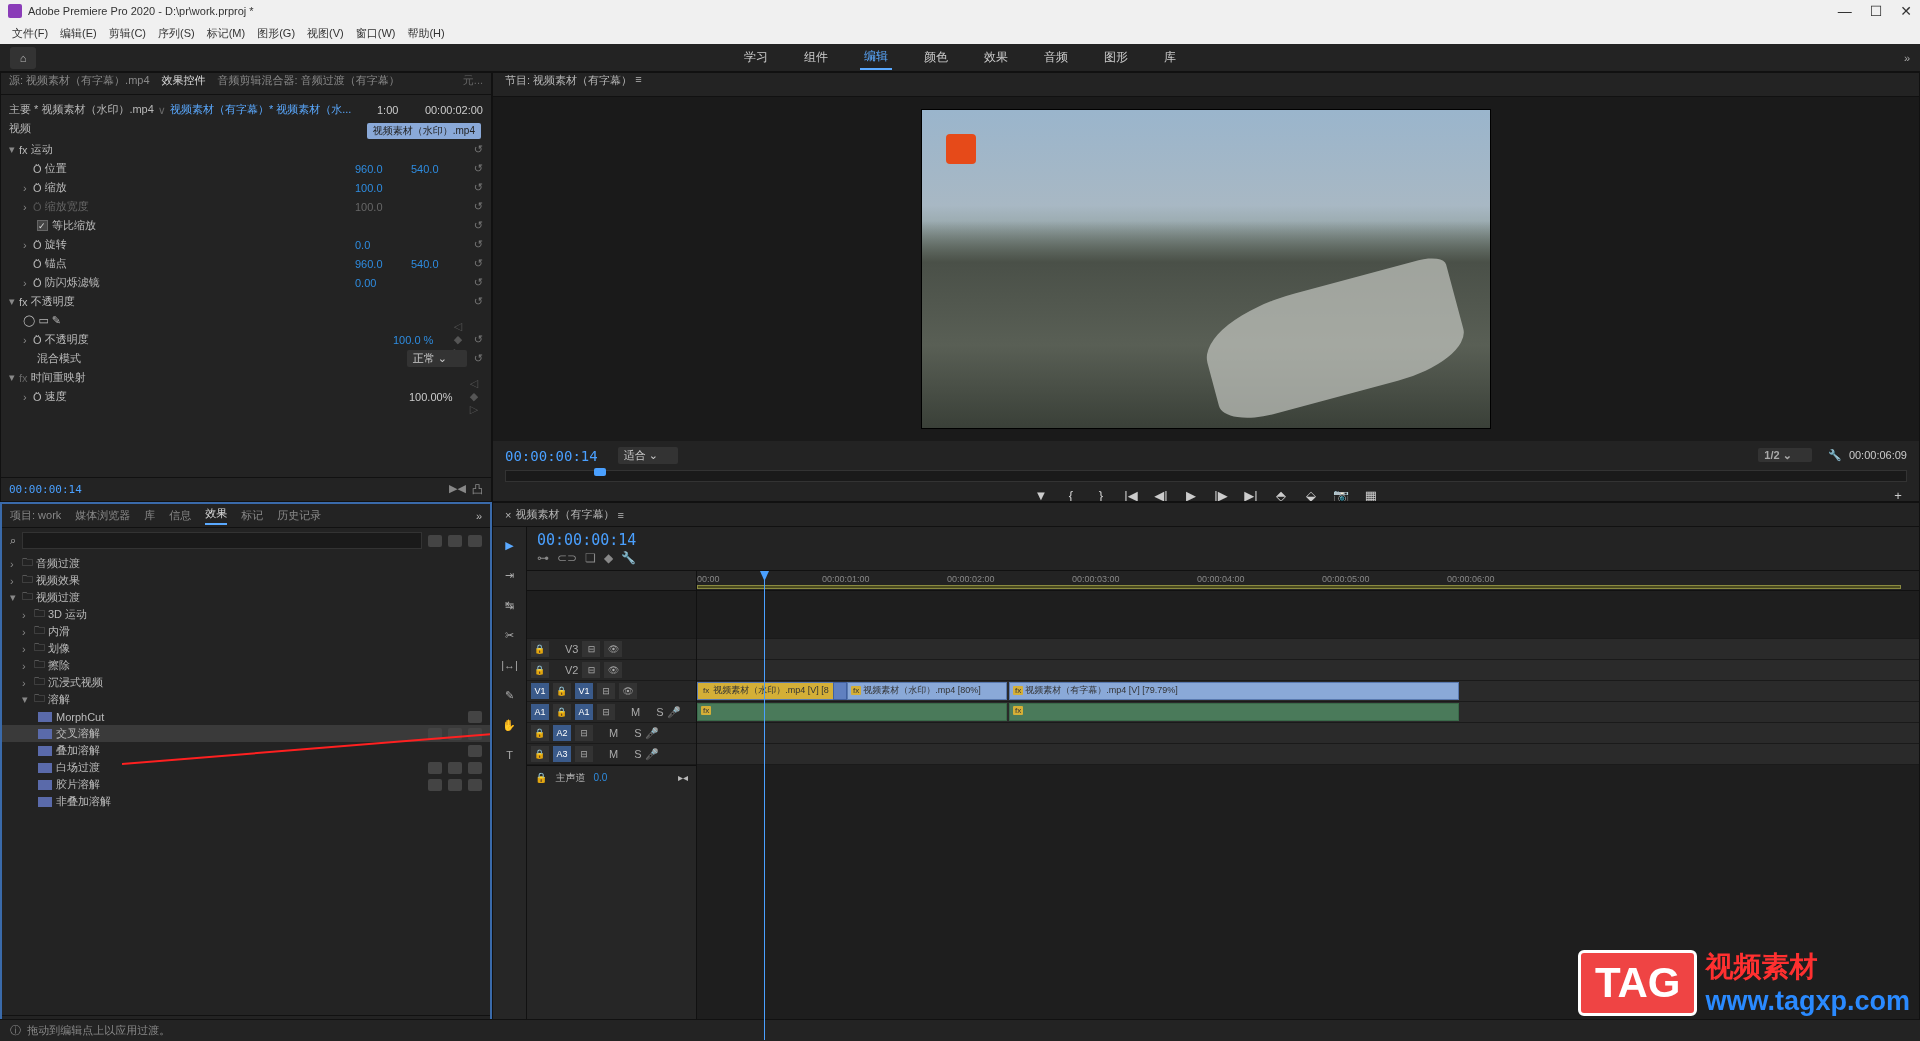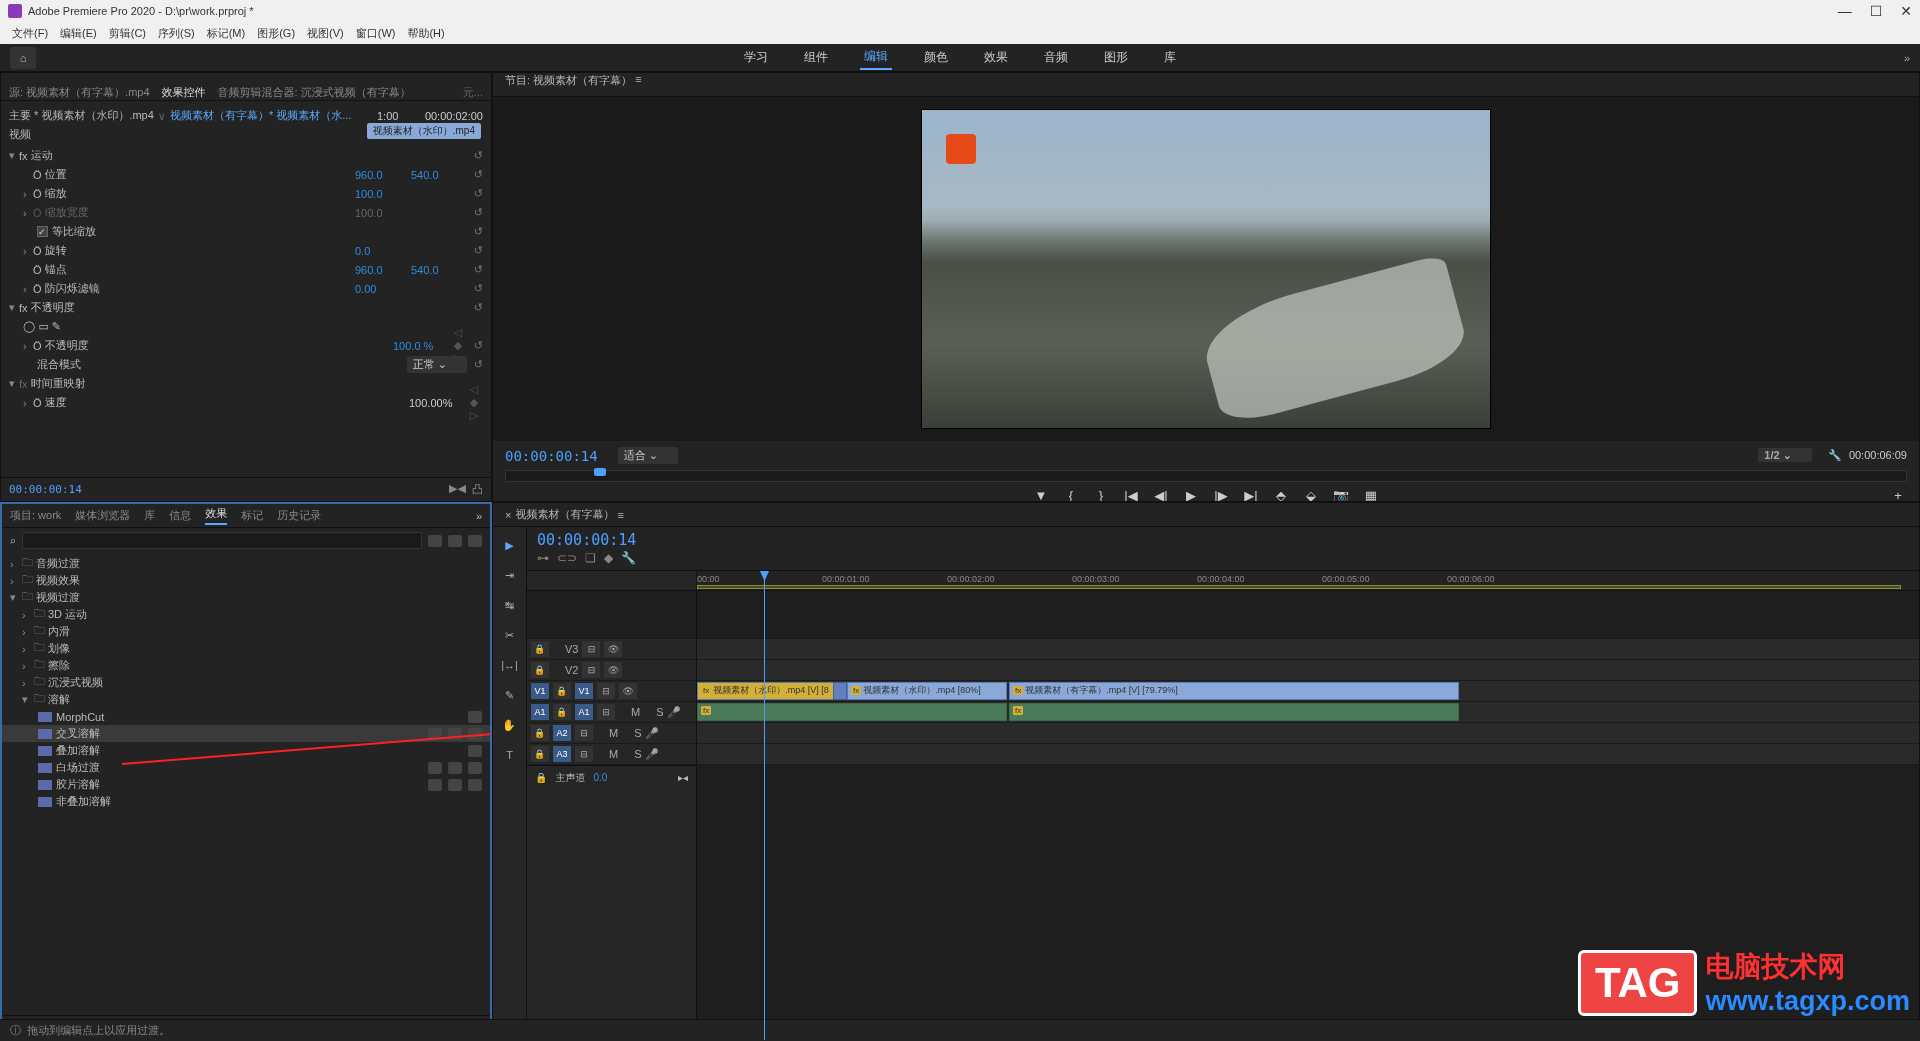--- a/index.html
+++ b/index.html
@@ -13,21 +13,21 @@
 .top-nav { background: #232323; height: 28px; display: flex; align-items: center; justify-content: center; gap: 28px; border-bottom: 1px solid #111; position: relative; }
 .top-nav .home-btn { position: absolute; left: 10px; top: 3px; width: 26px; height: 22px; background: #333; border-radius: 3px; display:flex;align-items:center;justify-content:center;}
 .top-nav .nav-item { color: #ccc; font-size: 12px; padding: 3px 4px; }
 .top-nav .nav-item.active { color: #5aa9ff; border-bottom: 2px solid #5aa9ff; }
 .top-nav .chevrons { position: absolute; right: 10px; color: #aaa; }
 
 .main-grid { display: grid; grid-template-columns: 492px 1fr; grid-template-rows: 430px 1fr; height: calc(1041px - 72px); }
 .panel { border: 1px solid #111; background: #232323; overflow: hidden; position: relative; }
 
 
-.src-tabs { display: flex; height: 28px; align-items: flex-end; padding: 0 8px; gap: 12px; border-bottom: 1px solid #111; font-size: 11px; }
+.src-tabs { display: flex; height: 22px; align-items: flex-start; padding: 0 8px; gap: 12px; border-bottom: 1px solid #111; font-size: 11px; }
 .src-tabs .tab { color: #888; }
 .src-tabs .tab.active { color: #ddd; }
 .src-tabs .dd { color: #666; margin-left: auto; }
 .ec-header { display: flex; align-items: flex-end; height: 22px; padding: 0 8px; font-size: 11px;}
 .ec-header .link { color: #5aa9ff; }
 .ec-header .tc { margin-left: auto; color: #ccc; font-family: monospace; font-size: 11px; }
 .ec-video-label { padding: 4px 8px; background: #232323; }
 .ec-clip-pill { position: absolute; right: 10px; top: 50px; background: #8aa9d8; color: #222; padding: 1px 6px; font-size: 10px; border-radius: 2px;}
 .effect-row { display: flex; align-items: center; height: 19px; padding: 0 8px; }
 .effect-row .indent0 { width: 0; } .effect-row .indent1 { width: 14px; } .effect-row .indent2 { width: 28px; }
@@ -162,21 +162,21 @@
   <span class="nav-item">库</span>
   <span class="chevrons">»</span>
 </div>
 
 <div class="main-grid">
 
   <div class="panel">
     <div class="src-tabs">
       <span class="tab">源: 视频素材（有字幕）.mp4</span>
       <span class="tab active">效果控件</span>
-      <span class="tab">音频剪辑混合器: 沉浸式视频（有字幕）</span>
+      <span class="tab">音频剪辑混合器: 音频过渡（有字幕）</span>
       <span class="tab dd">元...</span>
     </div>
     <div class="ec-header">
       <span>主要 * 视频素材（水印）.mp4</span>
       <span style="margin:0 4px;color:#666;">∨</span>
       <span class="link">视频素材（有字幕）* 视频素材（水...</span>
       <span class="tc"><span>1:00</span>&nbsp;&nbsp;&nbsp;&nbsp;<span>00:00:02:00</span></span>
     </div>
     <div class="ec-video-label">视频</div>
     <div class="ec-clip-pill">视频素材（水印）.mp4</div>
@@ -493,16 +493,16 @@
 </div>
 
 <div class="status-bar">
   <span>ⓘ</span>&nbsp;&nbsp;
   <span>拖动到编辑点上以应用过渡。</span>
 </div>
 
 <div class="watermark">
   <div class="tag-box">TAG</div>
   <div class="wm-text">
-    <div class="wm-cn">电脑技术网</div>
+    <div class="wm-cn">视频素材</div>
     <div class="wm-url">www.tagxp.com</div>
   </div>
 </div>
 
 </body></html>

